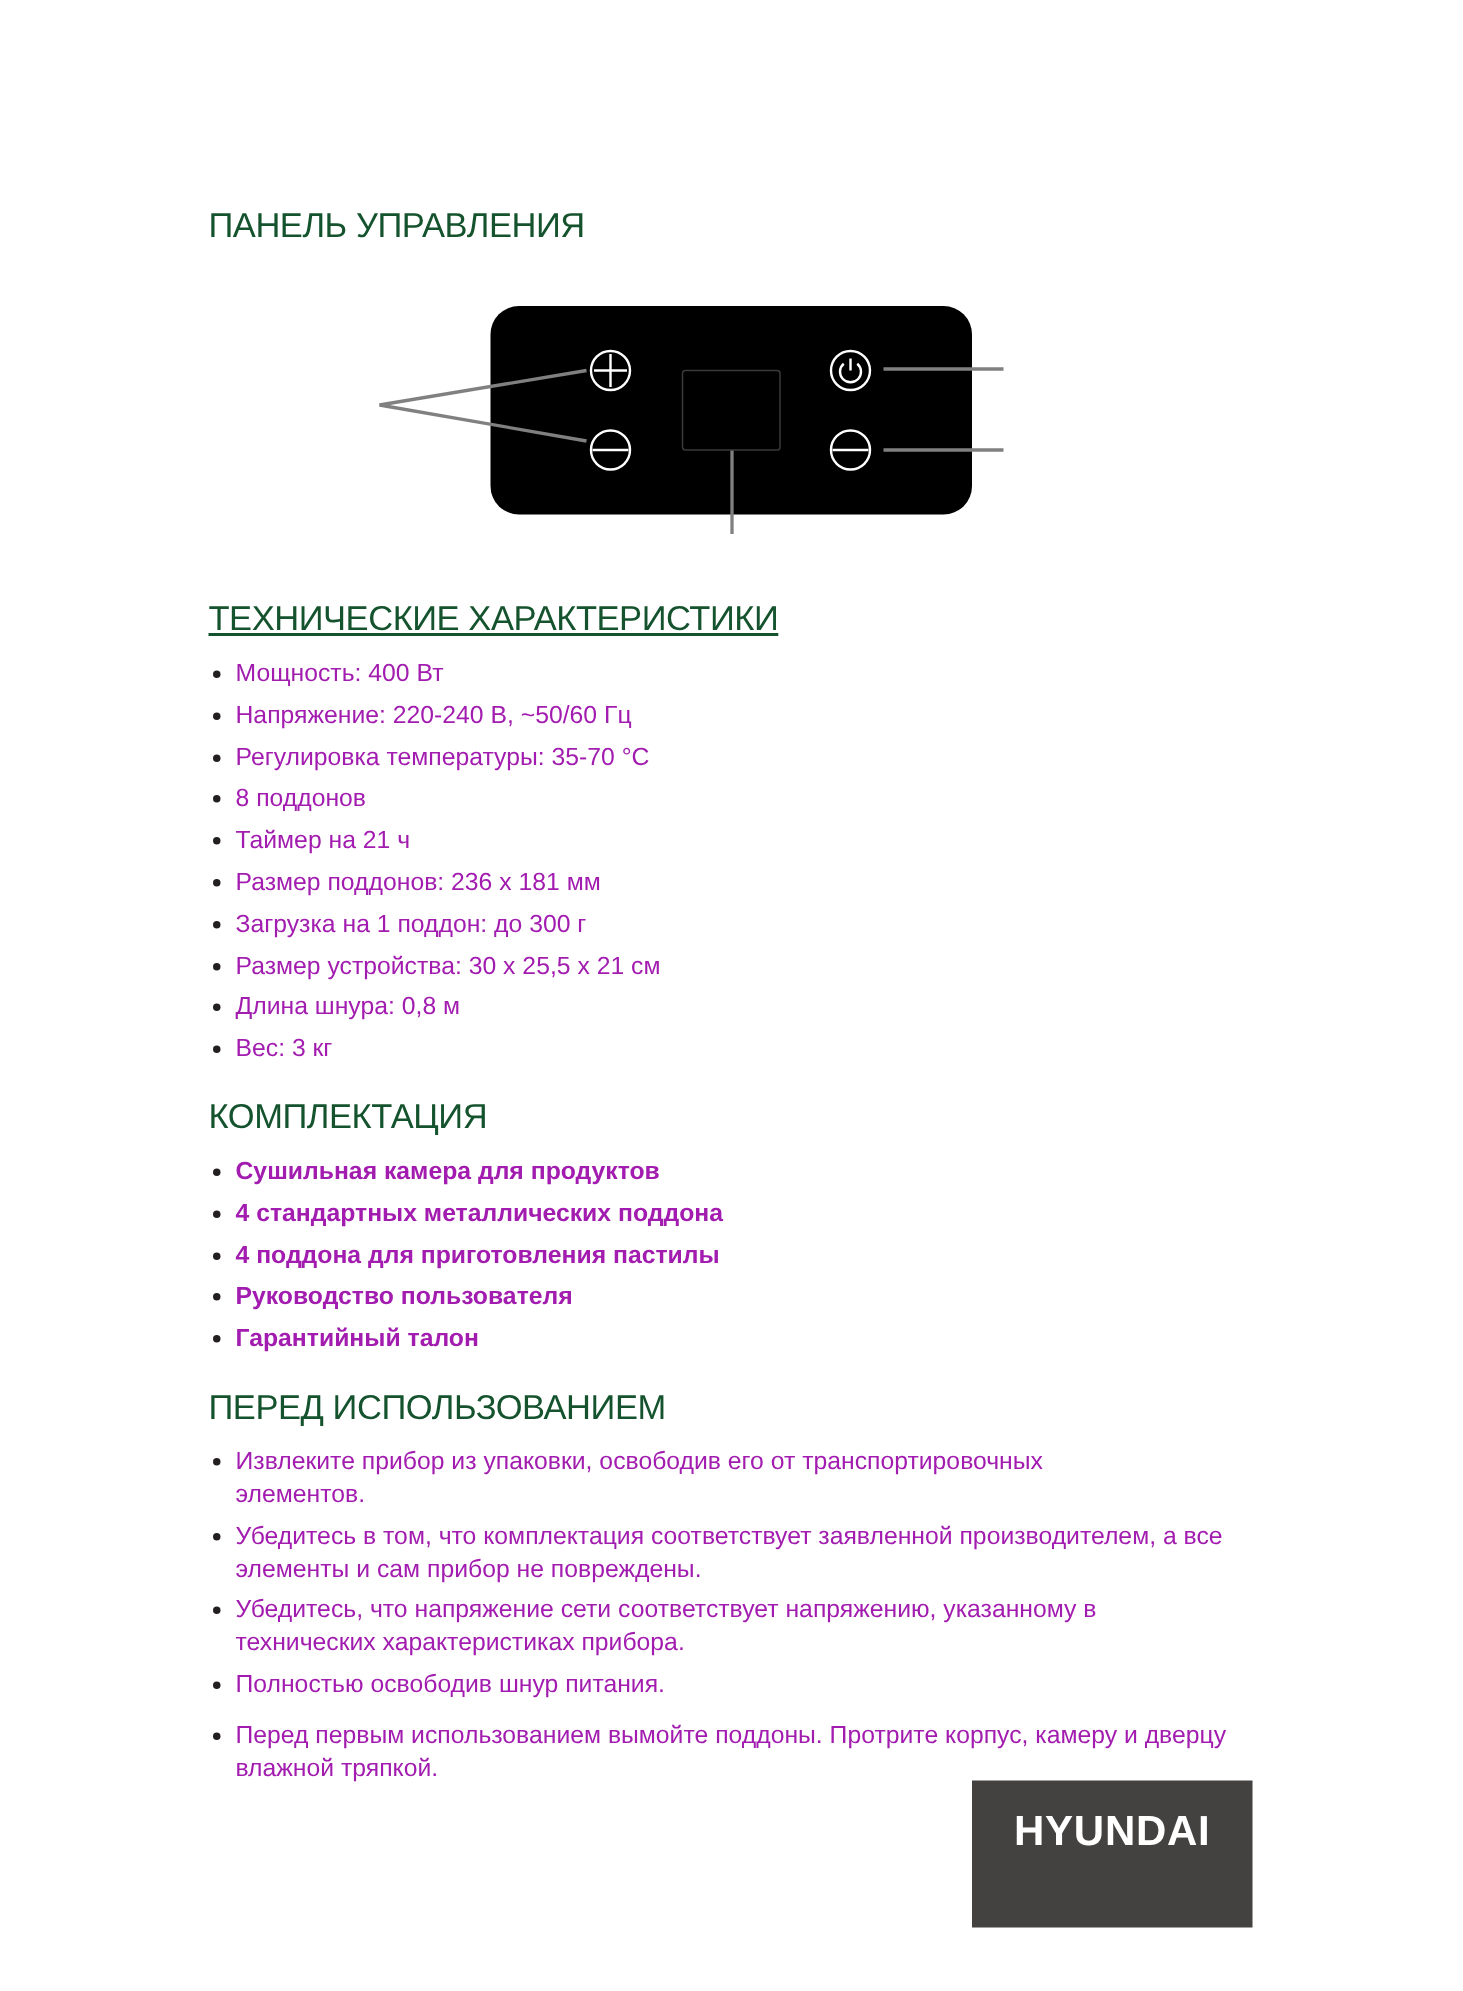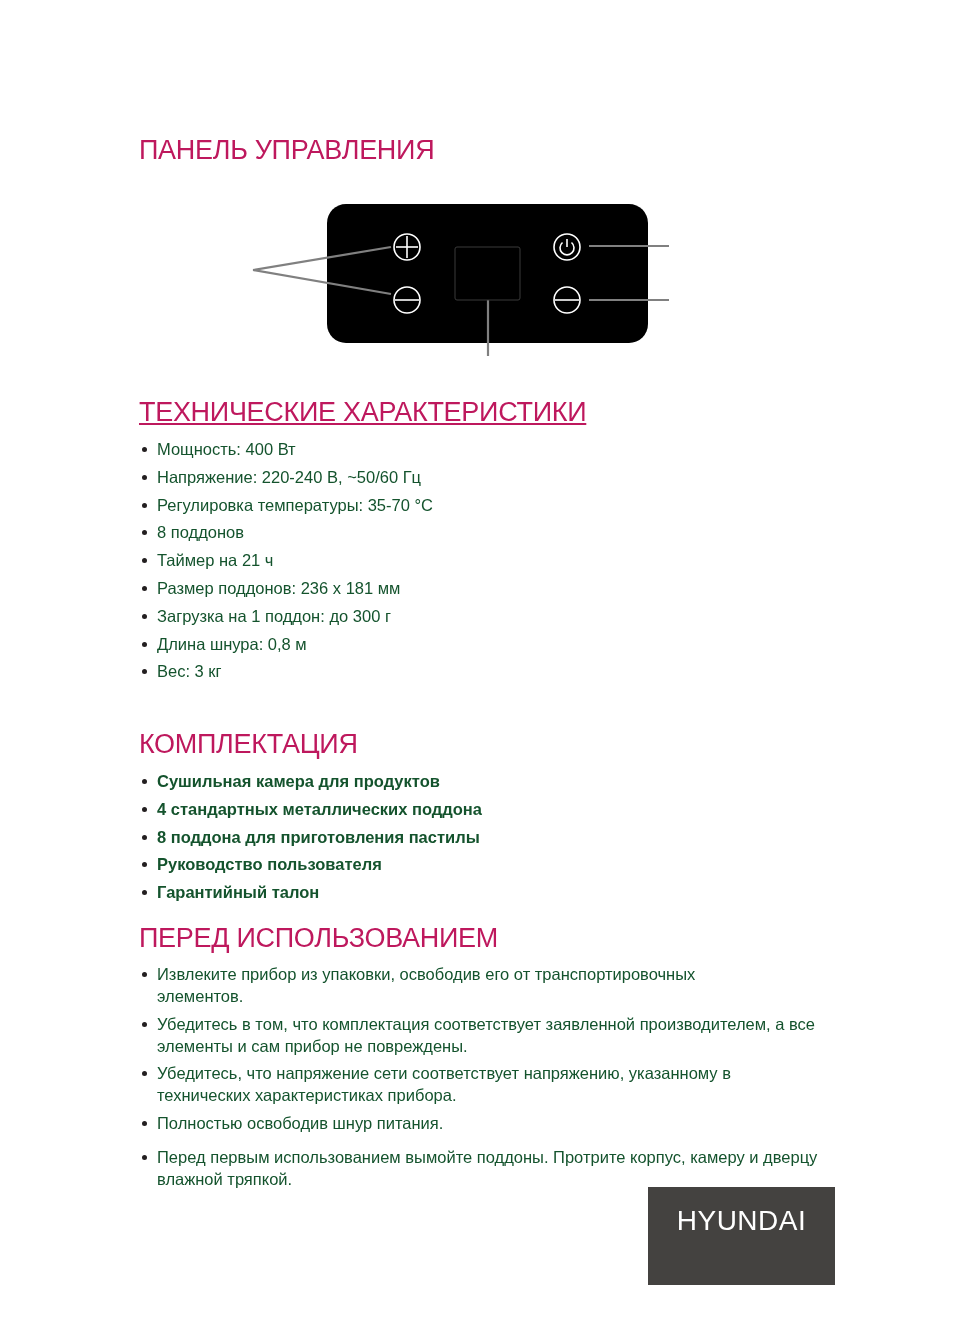--- a/index.html
+++ b/index.html
@@ -13,34 +13,34 @@
       position: relative;
       overflow: hidden;
       font-family: "Liberation Sans", "DejaVu Sans", sans-serif;
       color: #231f20;
     }
     .section-title {
       position: absolute;
       left: 139px;
       margin: 0;
       font-weight: normal;
-      font-size: 27px;
+      font-size: 23px;
       letter-spacing: -0.3px;
       line-height: 32px;
-      color: #be185d;
+      color: #14532d;
       white-space: nowrap;
     }
     .bullet-list {
       position: absolute;
       left: 139px;
       margin: 0;
       padding: 0;
       list-style: none;
       font-size: 16.5px;
-      color: #14532d;
+      color: #a21caf;
     }
     .bullet-list li {
       position: relative;
       padding-left: 18px;
       line-height: 22px;
       margin-bottom: 5.8px;
     }
     .bullet-list li::before {
       content: "";
       position: absolute;
@@ -71,21 +71,21 @@
       background: #444240;
     }
     .logo-text {
       position: absolute;
       left: 0;
       top: 18px;
       width: 100%;
       text-align: center;
       color: #ffffff;
       font-family: "Liberation Sans", "DejaVu Sans", sans-serif;
-      font-weight: normal;
+      font-weight: bold;
       font-size: 28px;
       letter-spacing: 0.5px;
     }
   </style>
 </head>
 <body>
 
 <h2 class="section-title" style="top:134px;">ПАНЕЛЬ УПРАВЛЕНИЯ</h2>
 
 <div class="panel-diagram">
@@ -129,29 +129,30 @@
 
 <h2 class="section-title" style="top:396px;text-decoration:underline;">ТЕХНИЧЕСКИЕ ХАРАКТЕРИСТИКИ</h2>
 <ul class="bullet-list" style="top:438px;">
   <li>Мощность: 400 Вт</li>
   <li>Напряжение: 220-240 В, ~50/60 Гц</li>
   <li>Регулировка температуры: 35-70 °С</li>
   <li>8 поддонов</li>
   <li>Таймер на 21 ч</li>
   <li>Размер поддонов: 236 х 181 мм</li>
   <li>Загрузка на 1 поддон: до 300 г</li>
+  <li>Размер устройства: 30 х 25,5 х 21 см</li>
   <li>Длина шнура: 0,8 м</li>
   <li>Вес: 3 кг</li>
 </ul>
 
 <h2 class="section-title" style="top:728px;">КОМПЛЕКТАЦИЯ</h2>
 <ul class="bullet-list" style="top:770px;font-weight:bold;">
   <li>Сушильная камера для продуктов</li>
   <li>4 стандартных металлических поддона</li>
-  <li>8 поддона для приготовления пастилы</li>
+  <li>4 поддона для приготовления пастилы</li>
   <li>Руководство пользователя</li>
   <li>Гарантийный талон</li>
 </ul>
 
 <h2 class="section-title" style="top:922px;">ПЕРЕД ИСПОЛЬЗОВАНИЕМ</h2>
 <ul class="bullet-list wide" style="top:963px; width:710px;">
   <li style="padding-right:110px;">Извлеките прибор из упаковки, освободив его от транспортировочных элементов.</li>
   <li>Убедитесь в том, что комплектация соответствует заявленной производителем, а все элементы и сам прибор не повреждены.</li>
   <li style="padding-right:40px;">Убедитесь, что напряжение сети соответствует напряжению, указанному в технических характеристиках прибора.</li>
   <li>Полностью освободив шнур питания.</li>

